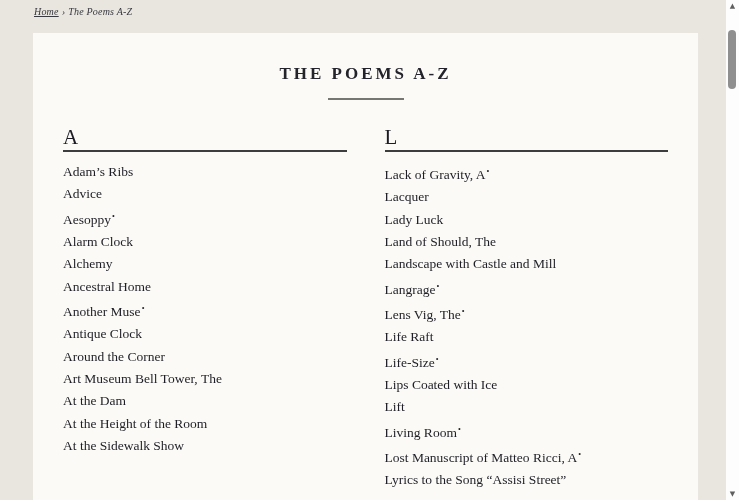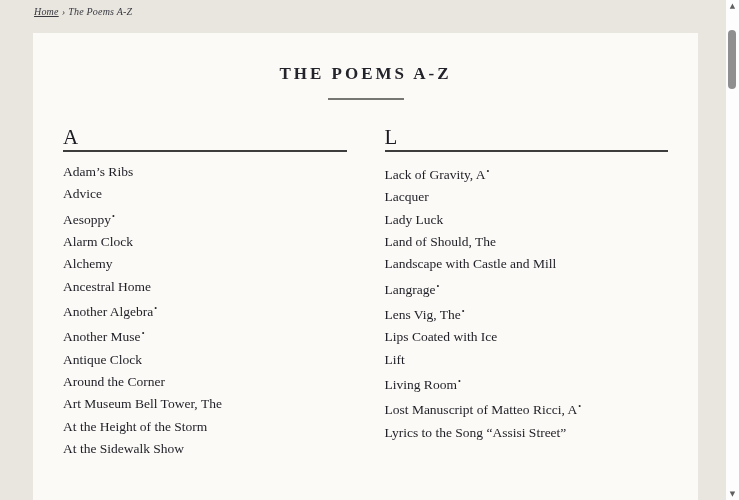--- a/index.html
+++ b/index.html
@@ -121,39 +121,41 @@
     <div class="columns">
       <section>
         <h2 class="section-letter">A</h2>
         <ul class="poem-list">
             <li class="poem-item"><span>Adam’s Ribs</span></li>
             <li class="poem-item"><span>Advice</span></li>
             <li class="poem-item"><span>Aesoppy</span><sup class="marker">•</sup></li>
             <li class="poem-item"><span>Alarm Clock</span></li>
             <li class="poem-item"><span>Alchemy</span></li>
             <li class="poem-item"><span>Ancestral Home</span></li>
-            <li class="poem-item"><span>Another Algebra</span><sup class="marker">•</sup></li>
             <li class="poem-item"><span>Another Muse</span><sup class="marker">•</sup></li>
             <li class="poem-item"><span>Antique Clock</span></li>
             <li class="poem-item"><span>Around the Corner</span></li>
             <li class="poem-item"><span>Art Museum Bell Tower, The</span></li>
-            <li class="poem-item"><span>At the Height of the Storm</span></li>
+            <li class="poem-item"><span>At the Dam</span></li>
+            <li class="poem-item"><span>At the Height of the Room</span></li>
             <li class="poem-item"><span>At the Sidewalk Show</span></li>
           </ul>
       </section>
       <section>
         <h2 class="section-letter">L</h2>
         <ul class="poem-list">
             <li class="poem-item"><span>Lack of Gravity, A</span><sup class="marker">•</sup></li>
             <li class="poem-item"><span>Lacquer</span></li>
             <li class="poem-item"><span>Lady Luck</span></li>
             <li class="poem-item"><span>Land of Should, The</span></li>
             <li class="poem-item"><span>Landscape with Castle and Mill</span></li>
             <li class="poem-item"><span>Langrage</span><sup class="marker">•</sup></li>
             <li class="poem-item"><span>Lens Vig, The</span><sup class="marker">•</sup></li>
+            <li class="poem-item"><span>Life Raft</span></li>
+            <li class="poem-item"><span>Life-Size</span><sup class="marker">•</sup></li>
             <li class="poem-item"><span>Lips Coated with Ice</span></li>
             <li class="poem-item"><span>Lift</span></li>
             <li class="poem-item"><span>Living Room</span><sup class="marker">•</sup></li>
             <li class="poem-item"><span>Lost Manuscript of Matteo Ricci, A</span><sup class="marker">•</sup></li>
             <li class="poem-item"><span>Lyrics to the Song “Assisi Street”</span></li>
           </ul>
       </section>
     </div>
   </main>
 

